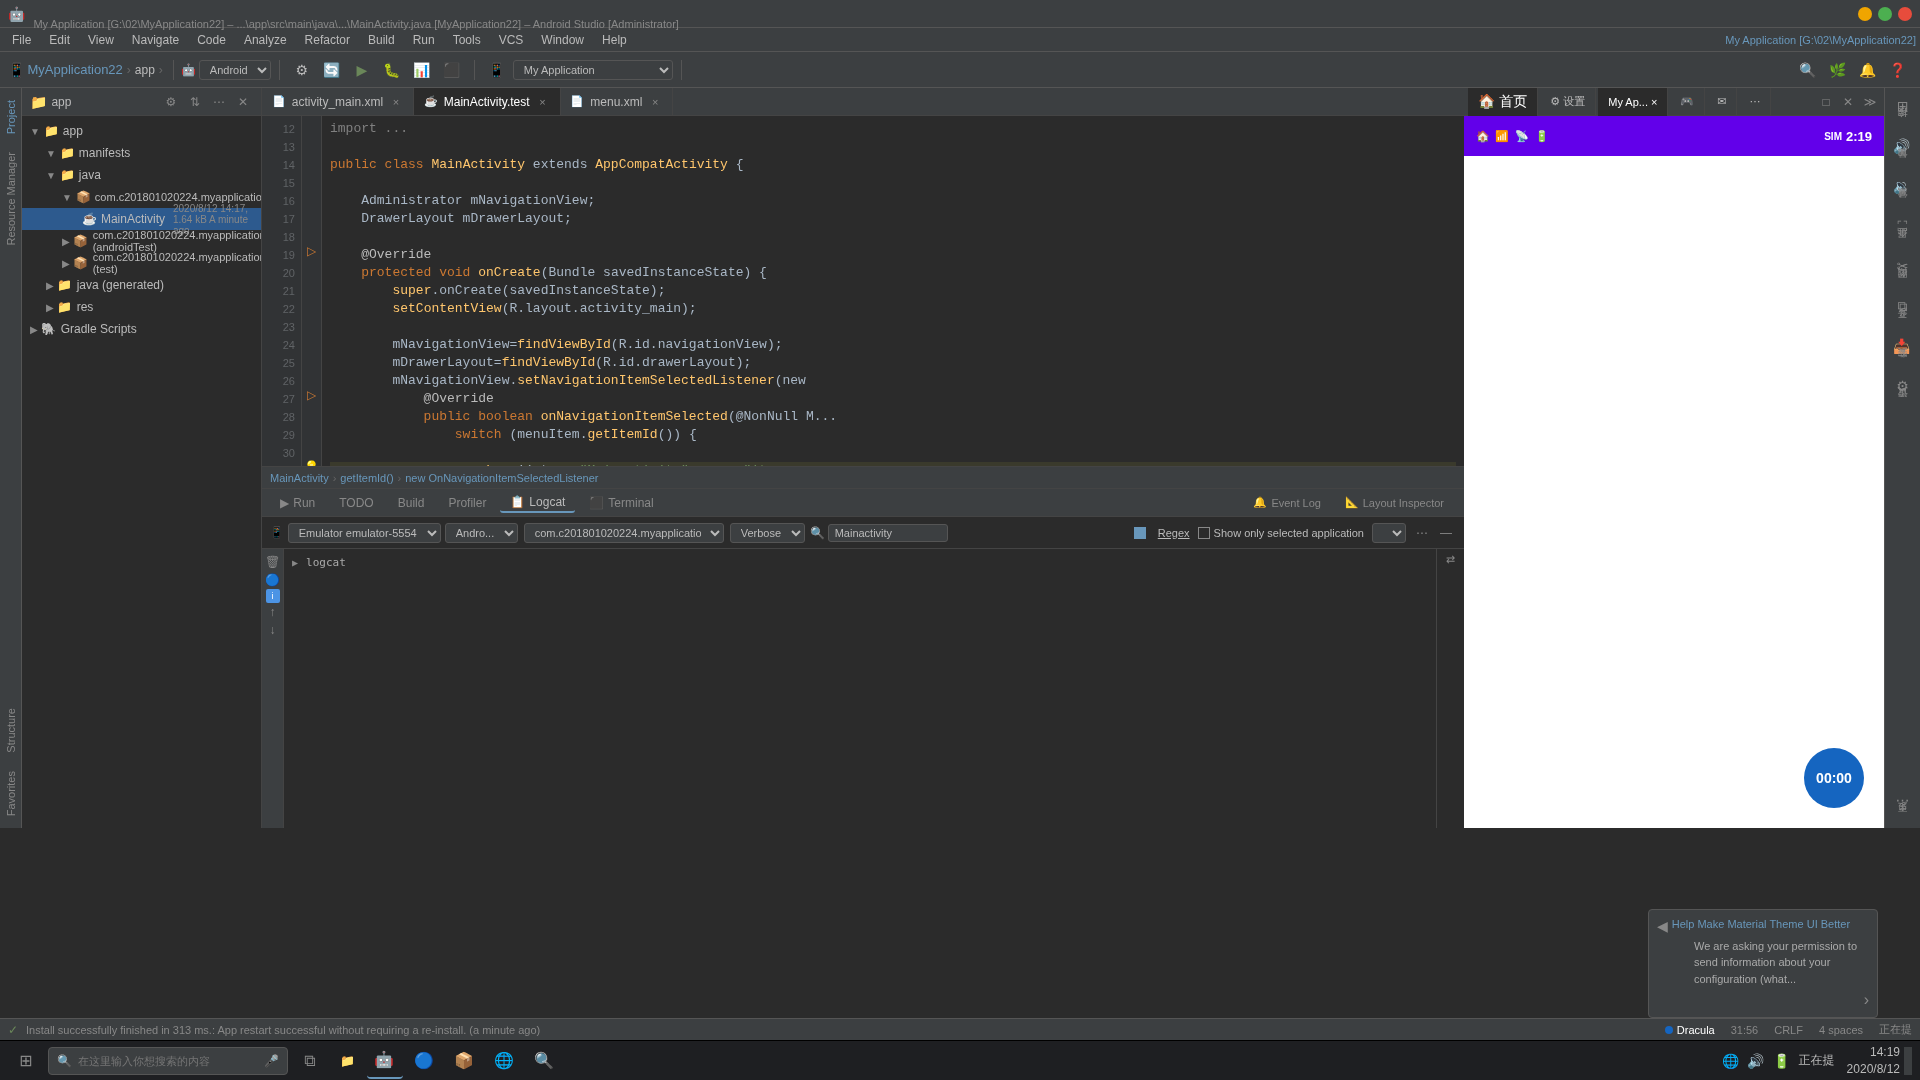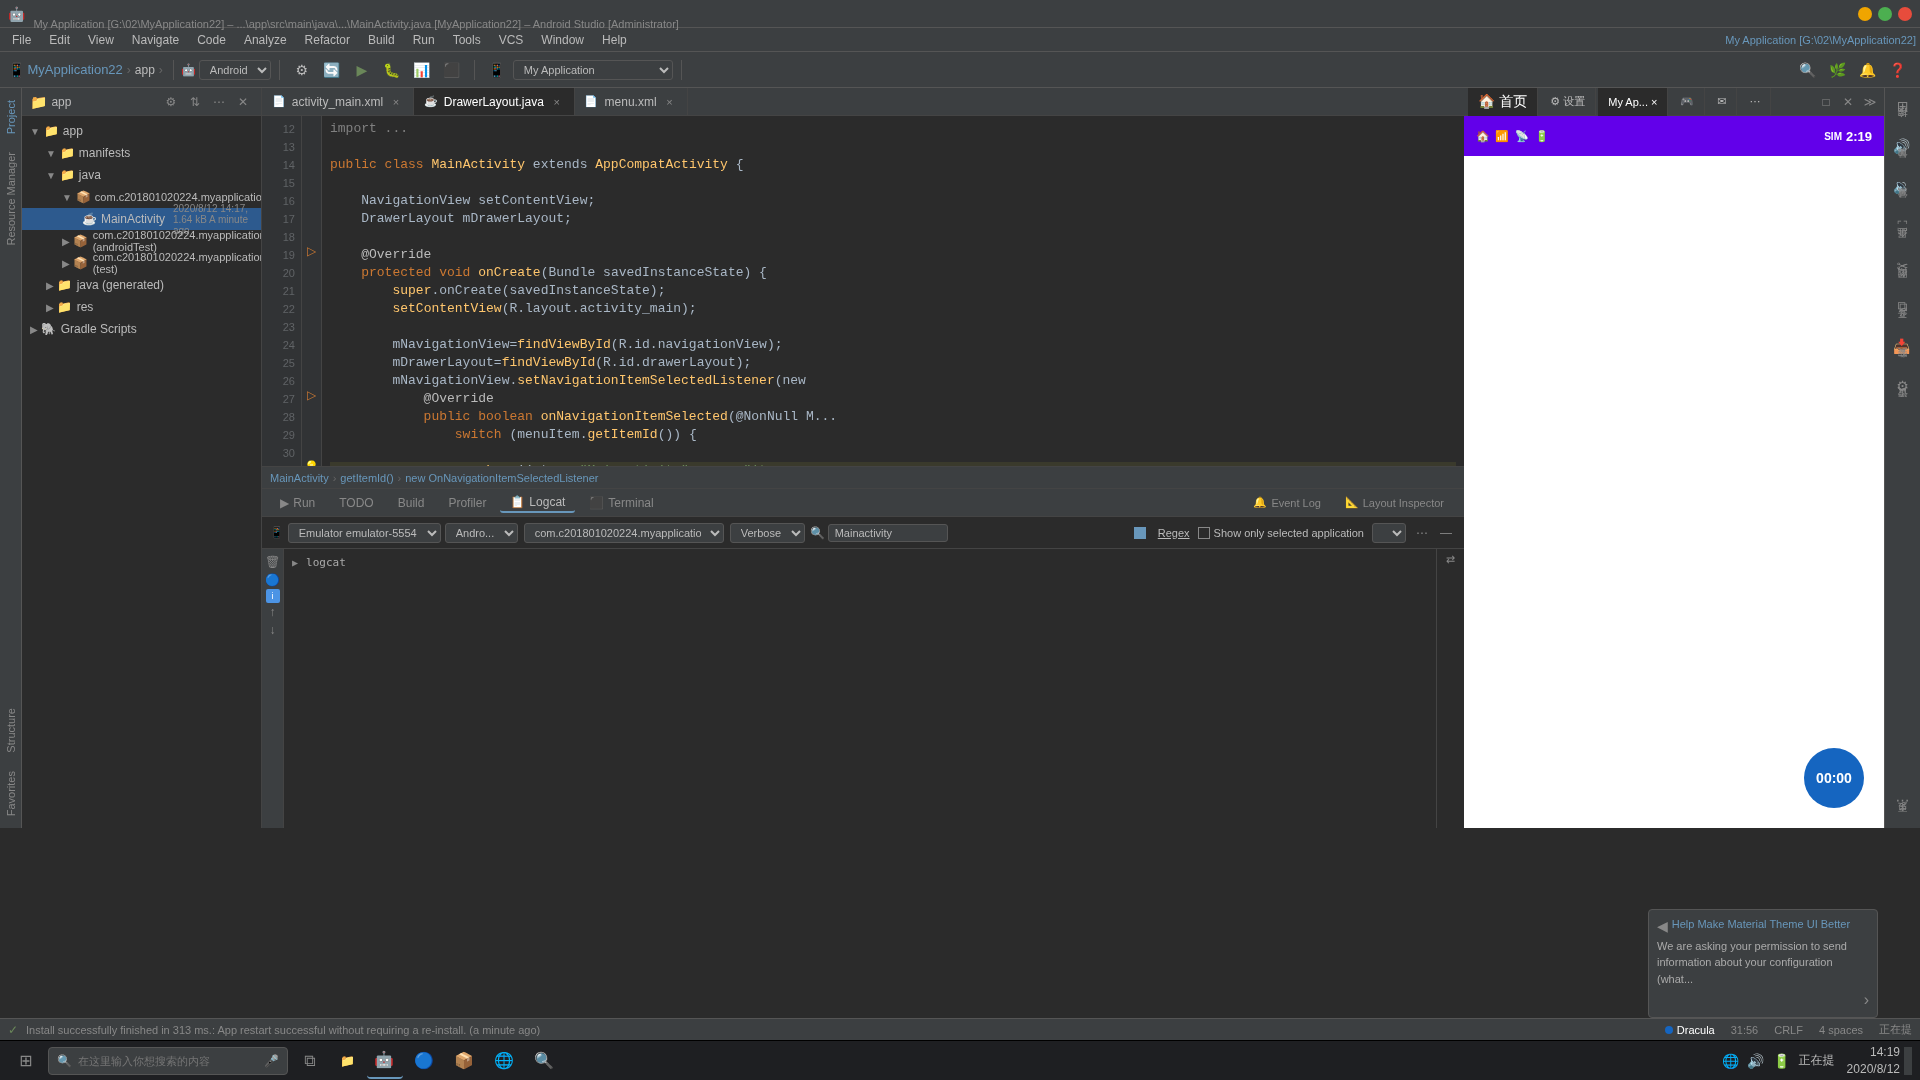--- a/index.html
+++ b/index.html
@@ -471,21 +471,21 @@
       bottom: 62px;
       right: 42px;
       width: 230px;
       background: #3c3f41;
       border: 1px solid #555;
       border-radius: 4px;
       padding: 8px;
       font-size: 11px;
     }
     .help-title { color: #6897bb; margin-bottom: 4px; cursor: pointer; }
-    .help-text { color: #aaa; line-height: 1.5; }
+    .help-text { color: #aaa; line-height: 1.5; margin-left: 37px; }
     .help-arrow { color: #888; font-size: 16px; cursor: pointer; }
     .help-header { display: flex; align-items: center; gap: 4px; margin-bottom: 4px; }
     .footer-tab {
       font-size: 11px;
       color: #888;
       cursor: pointer;
       display: flex;
       align-items: center;
       gap: 4px;
     }
@@ -688,21 +688,21 @@
   <div class="editor-with-bottom">
 
     <div class="tab-bar">
       <div class="tab">
         <span class="tab-icon">📄</span>
         <span>activity_main.xml</span>
         <span class="tab-close">×</span>
       </div>
       <div class="tab active">
         <span class="tab-icon">☕</span>
-        <span>DrawerLayout.java</span>
+        <span>MainActivity.test</span>
         <span class="tab-close">×</span>
       </div>
       <div class="tab">
         <span class="tab-icon">📄</span>
         <span>menu.xml</span>
         <span class="tab-close">×</span>
       </div>
     </div>
 
     <div id="code-editor" style="height:340px;">
@@ -754,21 +754,21 @@
 
       </div>
       <div class="code-content">
         <div class="code-line"><span class="comment">import ...</span></div>
         <div class="code-line">&nbsp;</div>
         <div class="code-line">
           <span class="kw">public class </span><span class="cls">MainActivity</span><span class="var"> extends </span><span class="cls">AppCompatActivity</span><span class="var"> {</span>
         </div>
         <div class="code-line">&nbsp;</div>
         <div class="code-line">
-          <span class="var">    NavigationView setContentView;</span>
+          <span class="var">    Administrator mNavigationView;</span>
         </div>
         <div class="code-line">
           <span class="var">    DrawerLayout mDrawerLayout;</span>
         </div>
         <div class="code-line">&nbsp;</div>
         <div class="code-line">
           <span class="ann">    @Override</span>
         </div>
         <div class="code-line">
           <span class="kw">    protected void </span><span class="fn">onCreate</span><span class="var">(Bundle </span><span class="var">savedInstanceState</span><span class="var">) {</span>

